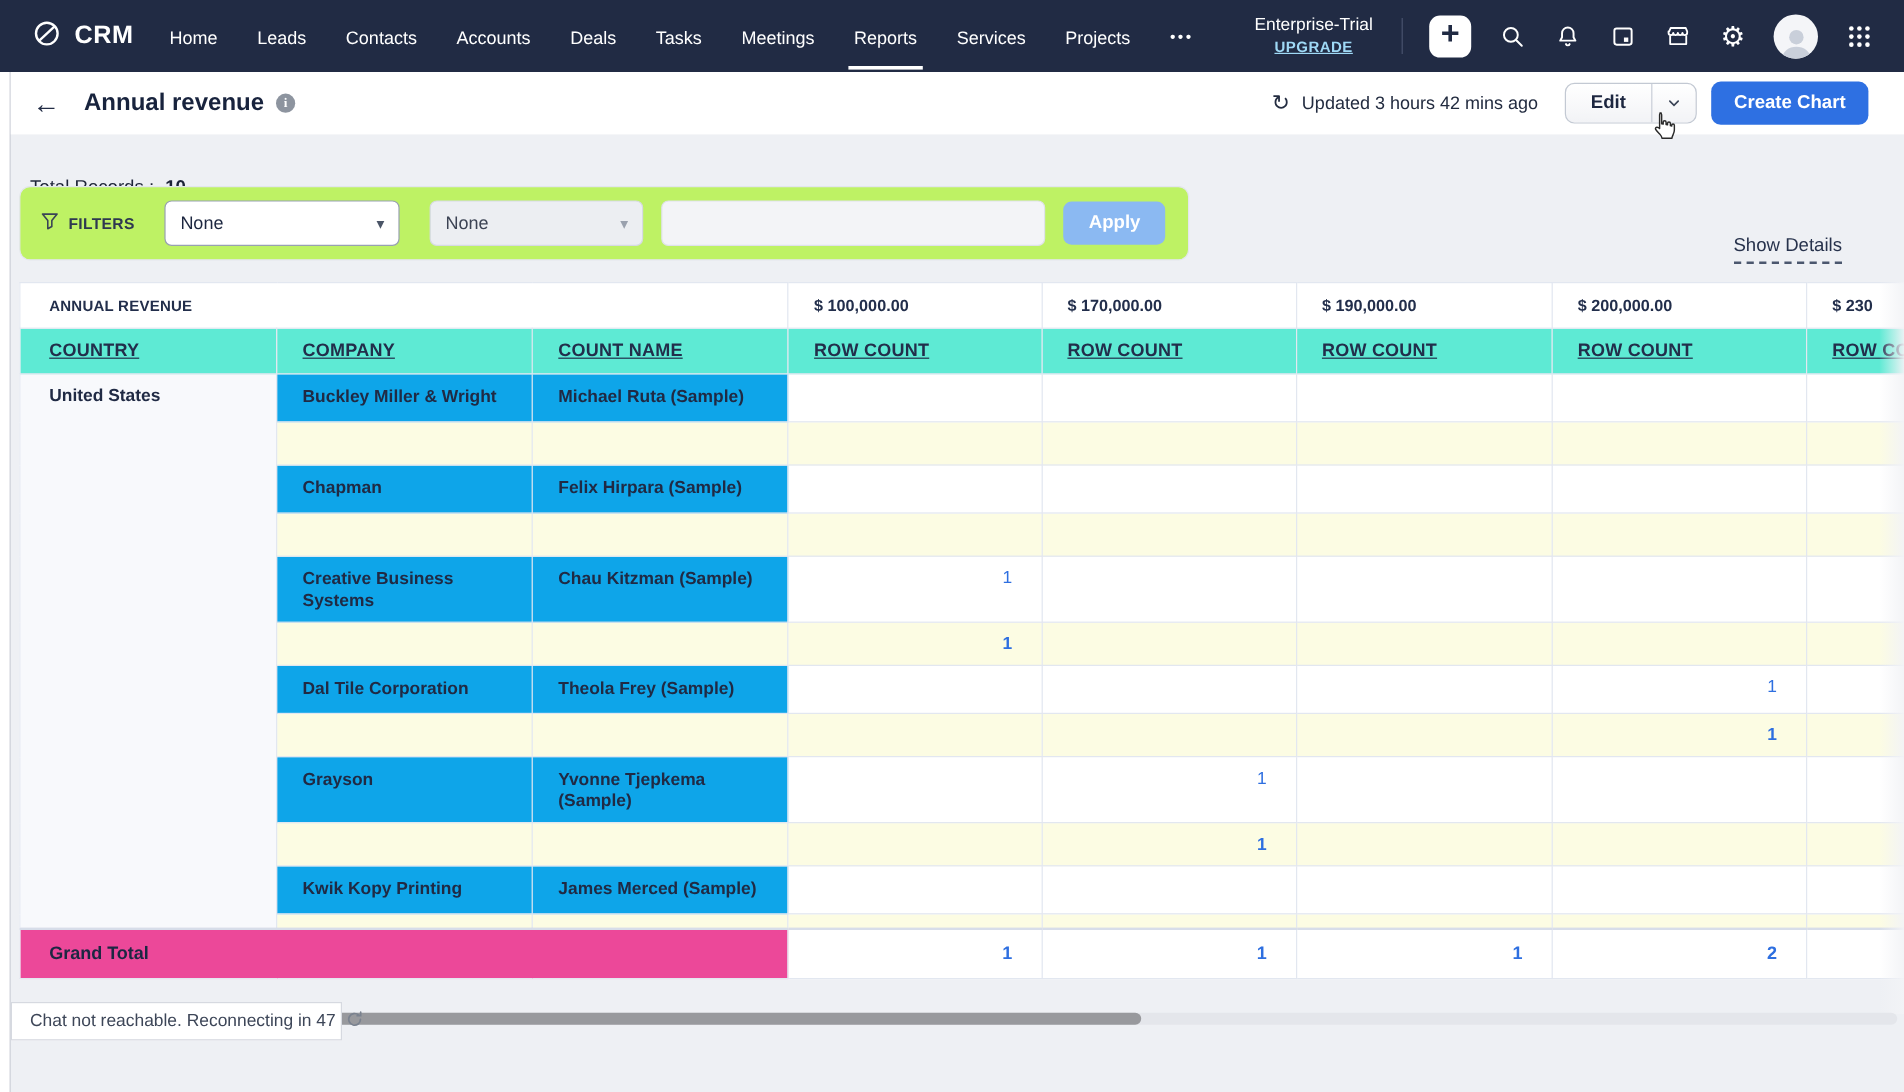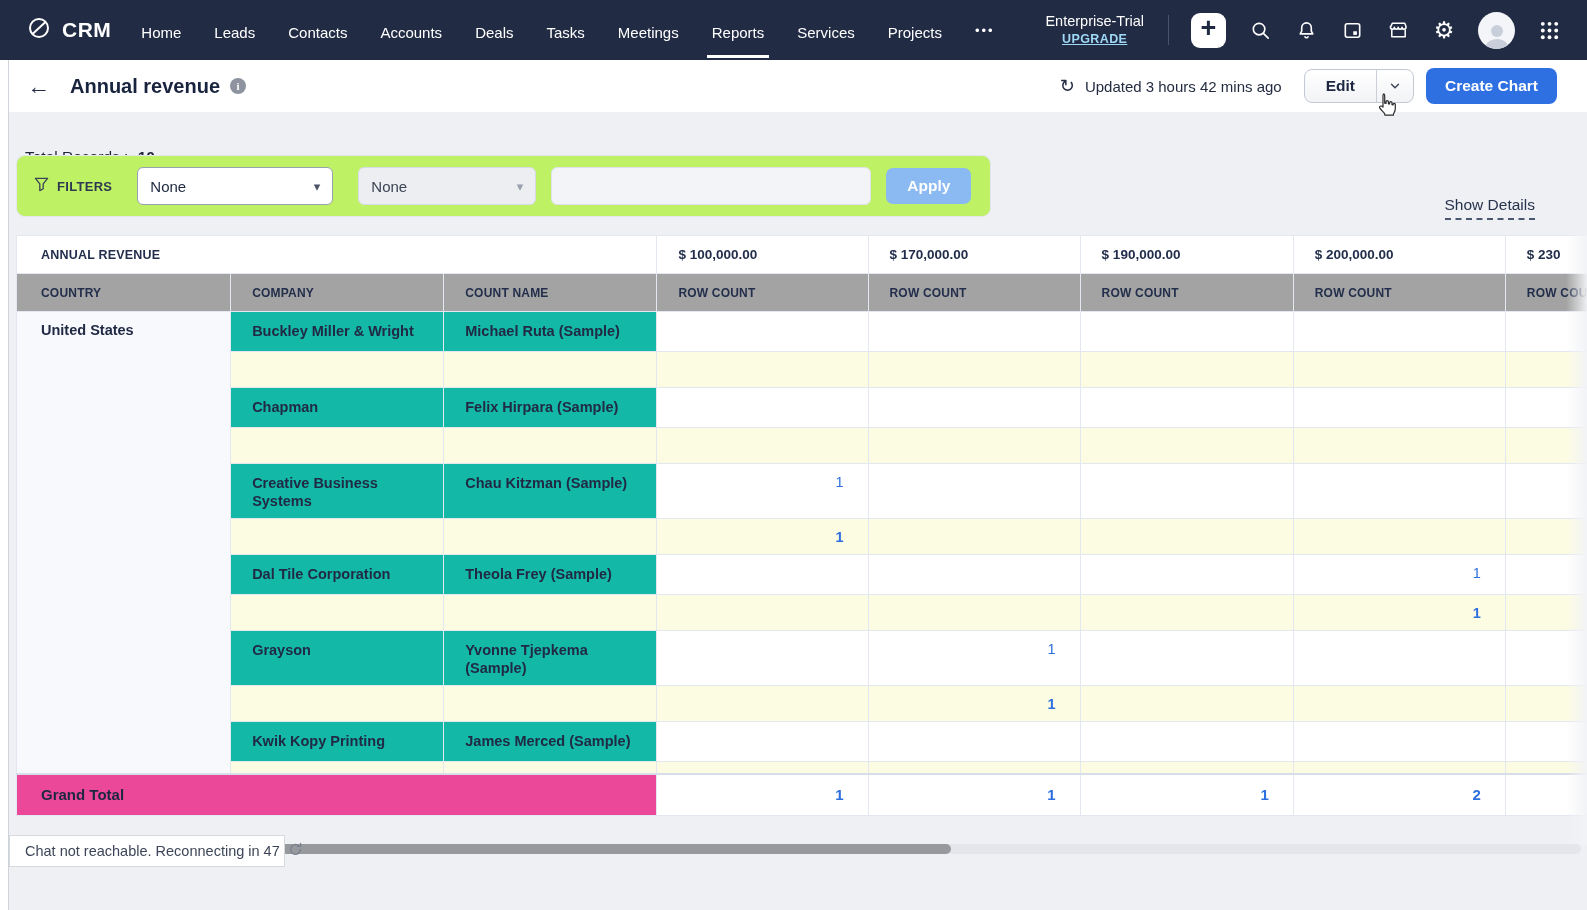--- a/index.html
+++ b/index.html
@@ -76,26 +76,26 @@
   .show-details { position:absolute; top:84px; right:52px; font-size:15.5px; color:#27324c;
     padding-bottom:4px; border-bottom:2px dashed #4b576e; cursor:pointer; }
 
   
   .table-wrap { position:absolute; top:123px; left:7px; width:1572px; overflow:hidden; background:#fff; }
   table { border-collapse:collapse; table-layout:fixed; width:1701px; }
   th, td { border:1px solid #e2e7f0; }
   thead th { height:38px; text-align:left; background:#fff; color:#222e4b; }
   .th-group { font-size:12.5px; font-weight:700; padding-left:24px; letter-spacing:.2px; }
   .th-amt { font-size:13.5px; font-weight:700; padding-left:21px; }
-  .th-dim, .th-rc { background:#a3a3a3; font-size:12px; font-weight:600; padding-left:21px; letter-spacing:.2px; }
+  .th-dim, .th-rc { background:#5eead4; font-size:15px; font-weight:600; padding-left:21px; letter-spacing:.2px;text-decoration:underline; }
   .th-dim.first { padding-left:24px; }
   tbody td { font-size:14.5px; color:#202a44; vertical-align:top; padding:10px 12px 8px 21px; }
   tr.data { height:40px; }
   td.country { font-weight:600; background:#f8f9fc; padding-left:24px; }
-  td.company, td.lead { font-weight:600; background:#14b8a6; line-height:18px; }
+  td.company, td.lead { font-weight:600; background:#0ea5e9; line-height:18px; }
   td.count { text-align:right; padding-right:24px; background:#fff; }
   a.count-link { color:#2e6fe0; text-decoration:none; cursor:pointer; }
   tr.sub { height:36px; }
   tr.sub td { background:#fcfce3; }
   tr.sub td.count { font-weight:700; }
   tr.partial { height:12px; }
   tr.partial td { padding:0; height:12px; }
   tfoot td { background:#ec4899; border-top:2px solid #d7dde9; font-size:15px; font-weight:700;
     color:#1c2742; height:42px; vertical-align:middle; padding-left:24px; }
   tfoot td.count { text-align:right; padding-right:24px; }

